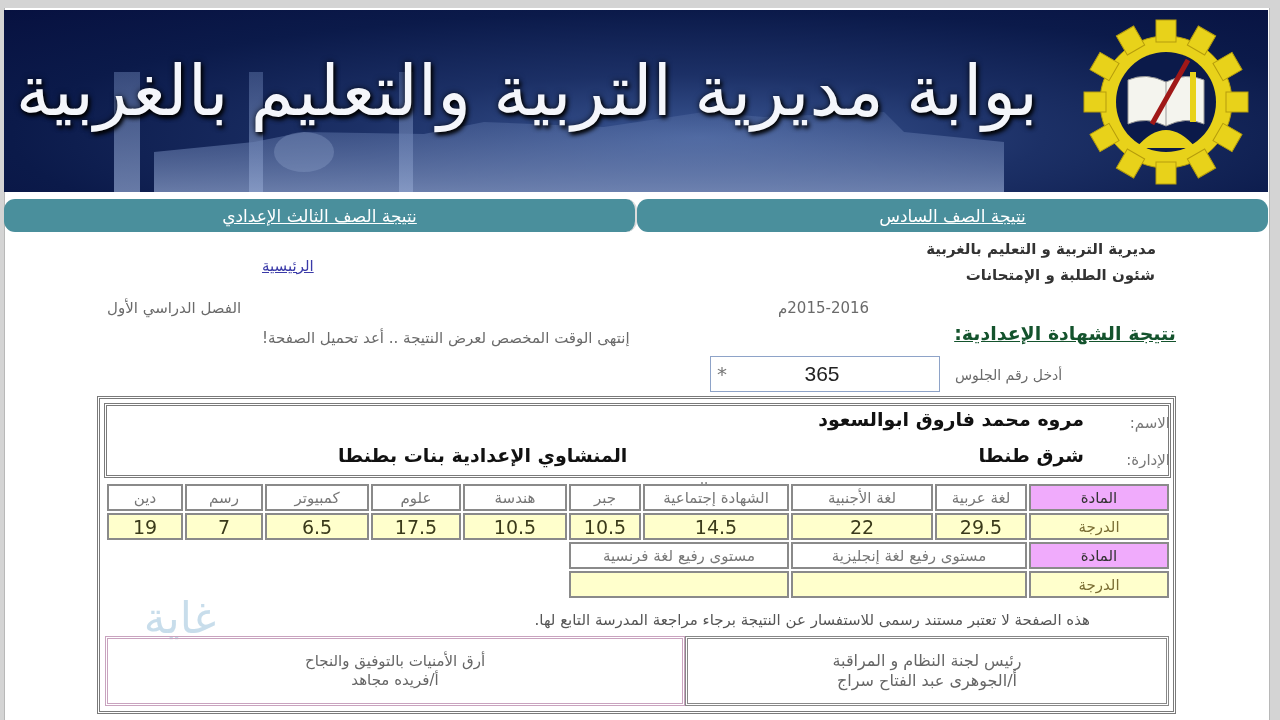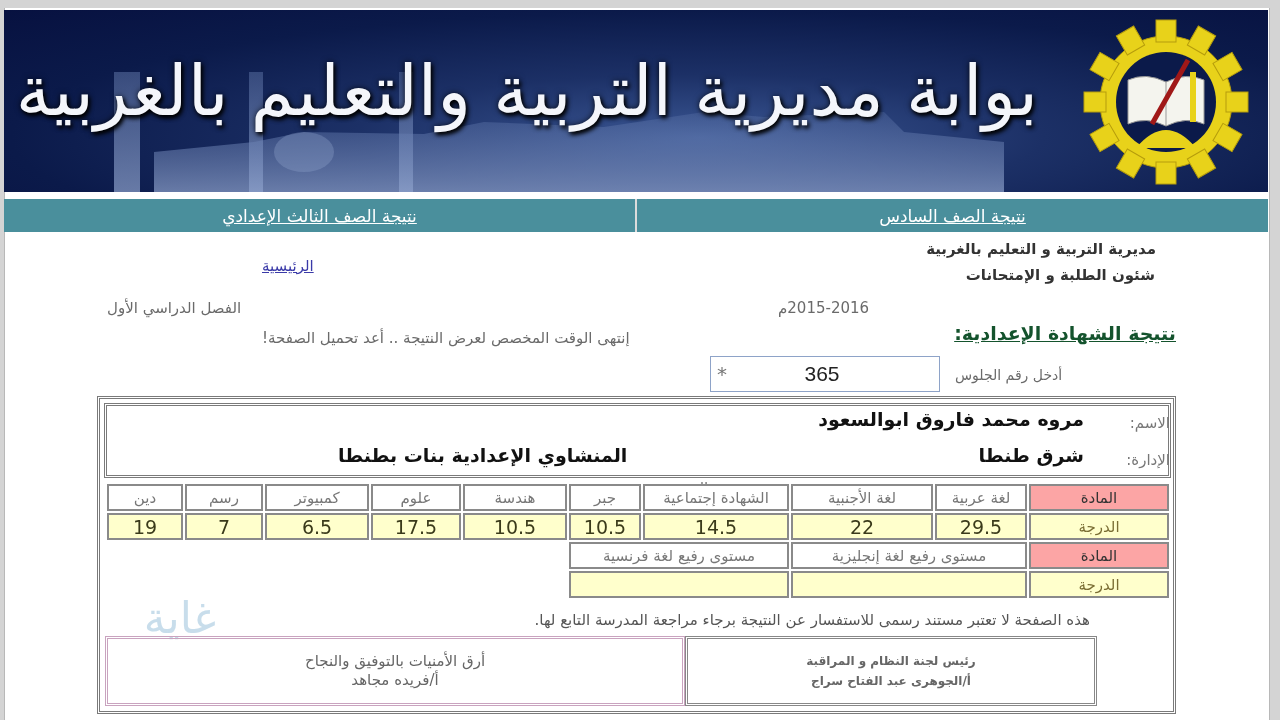--- a/index.html
+++ b/index.html
@@ -38,20 +38,21 @@
   }
   
   .navbar {
     position: absolute; left: 4px; top: 199px; width: 1264px; height: 33px;
     display: flex; flex-direction: row-reverse;
   }
   .nav-cell {
     flex: 1; background: #4a8f9c;
     display: flex; align-items: center; justify-content: center;
     border-right: 2px solid #dcdcdc;
+    border-radius: 11px;
   }
   .nav-cell:first-child { border-right: none; }
   .nav-cell a {
     direction: rtl; color: #ffffff; text-decoration: underline;
     font-size: 17px; cursor: pointer;
   }
   .abs { position: absolute; direction: rtl; white-space: nowrap; }
   .org-line { font-size: 15px; font-weight: bold; color: #333; }
   .home-link { color: #3a3aa8; text-decoration: underline; font-size: 15px; cursor: pointer; }
   .grey-text { color: #6a6a6a; font-size: 15px; }
@@ -86,33 +87,33 @@
     direction: rtl;
     table-layout: fixed;
   }
   table.grades td {
     height: 27px; text-align: center; vertical-align: middle;
     border: 2px solid #8a8a8a;
     font-size: 15px; color: #777;
     padding: 0;
   }
   table.grades td.hdr { background: #ffffff; }
-  table.grades td.rowlabel { color: #333; font-size: 15px; background: #fca5a5; }
+  table.grades td.rowlabel { color: #333; font-size: 15px; background: #f0abfc; }
   table.grades td.rowlabel.yl { background: #ffffcc; color: #7a6d33; }
   table.grades td.val {
     background: #ffffcc; color: #3a3a1a;
     font-family: "DejaVu Sans", sans-serif; font-size: 19px;
   }
   table.grades td.empty { border: none; background: transparent; }
   .disclaimer { color: #555; font-size: 15px; }
   .sig-right {
-    position: absolute; left: 685px; top: 636px; width: 412px; height: 70px;
+    position: absolute; left: 685px; top: 636px; width: 484px; height: 70px;
     border: 3px double #888;
     display: flex; flex-direction: column; justify-content: center; align-items: center;
-    direction: rtl; color: #666; font-size: 12px; line-height: 20px; font-weight: bold;
+    direction: rtl; color: #666; font-size: 16px; line-height: 20px;
   }
   .sig-left {
     position: absolute; left: 105px; top: 636px; width: 580px; height: 70px;
     border: 3px double #c9a3bf;
     display: flex; flex-direction: column; justify-content: center; align-items: center;
     direction: rtl; color: #666; font-size: 15px; line-height: 19px;
   }
   .watermark {
     position: absolute; left: 130px; top: 585px; width: 100px; height: 60px;
     opacity: 0.55;

